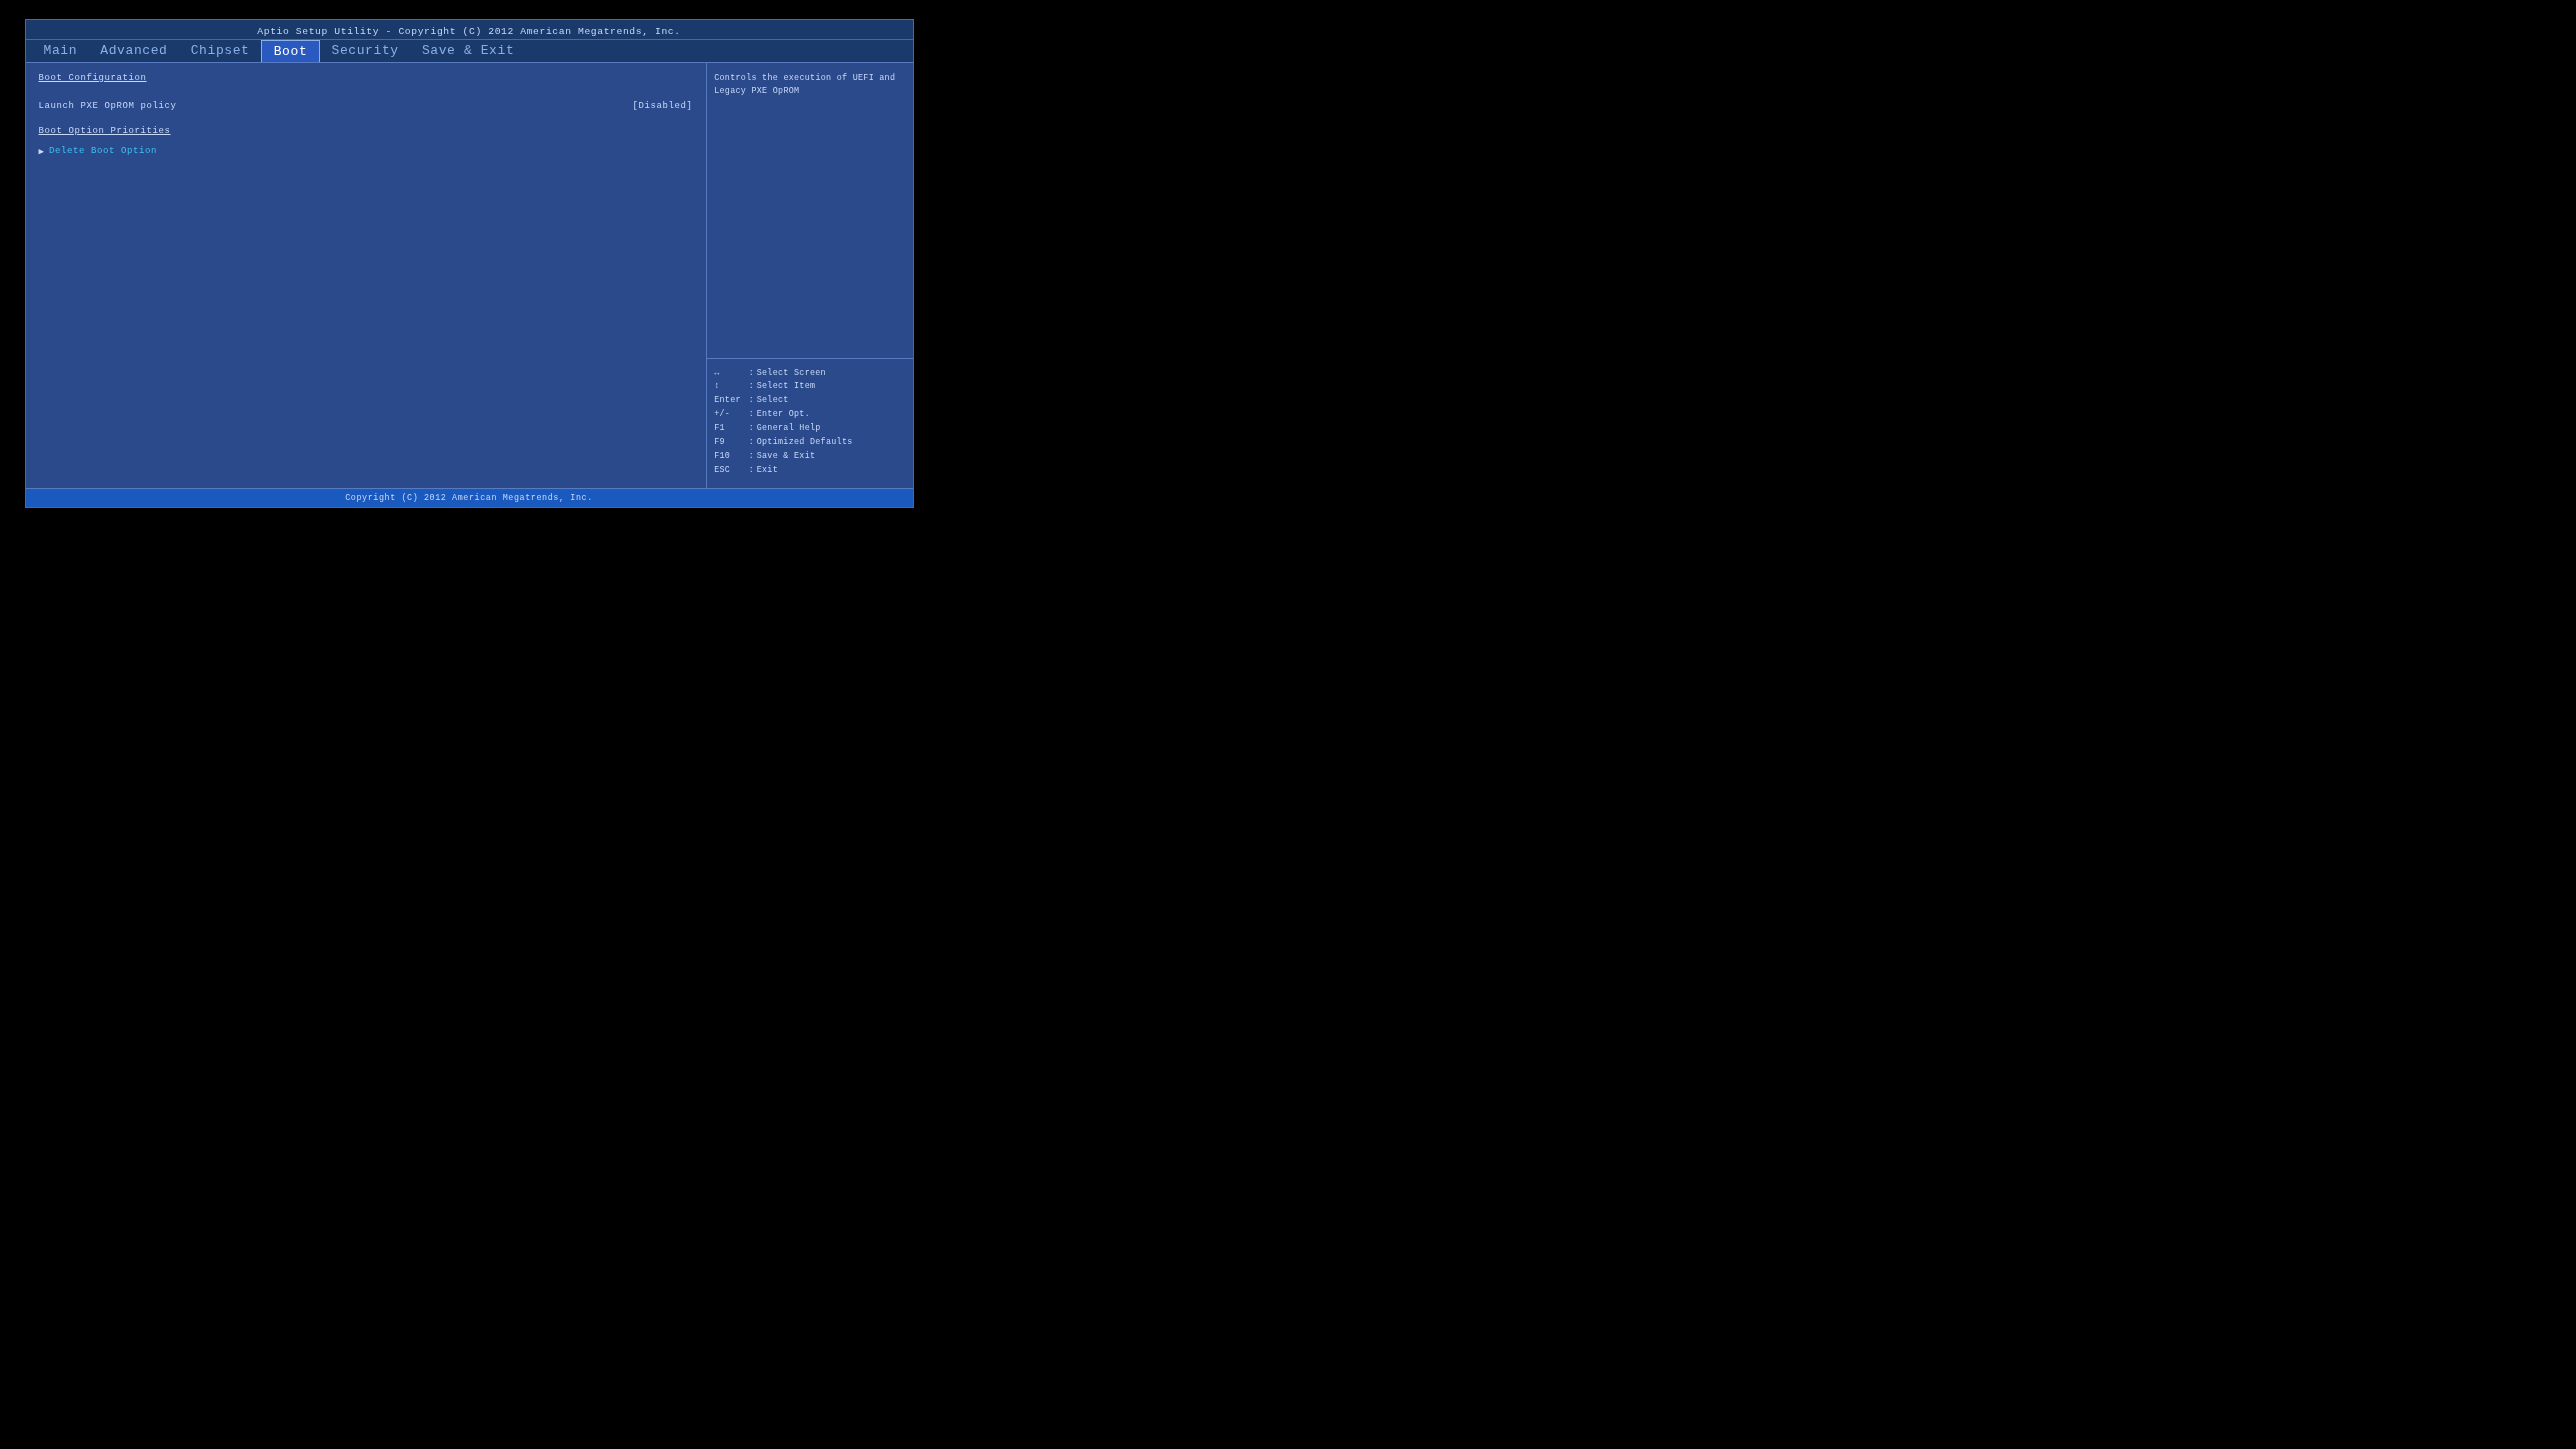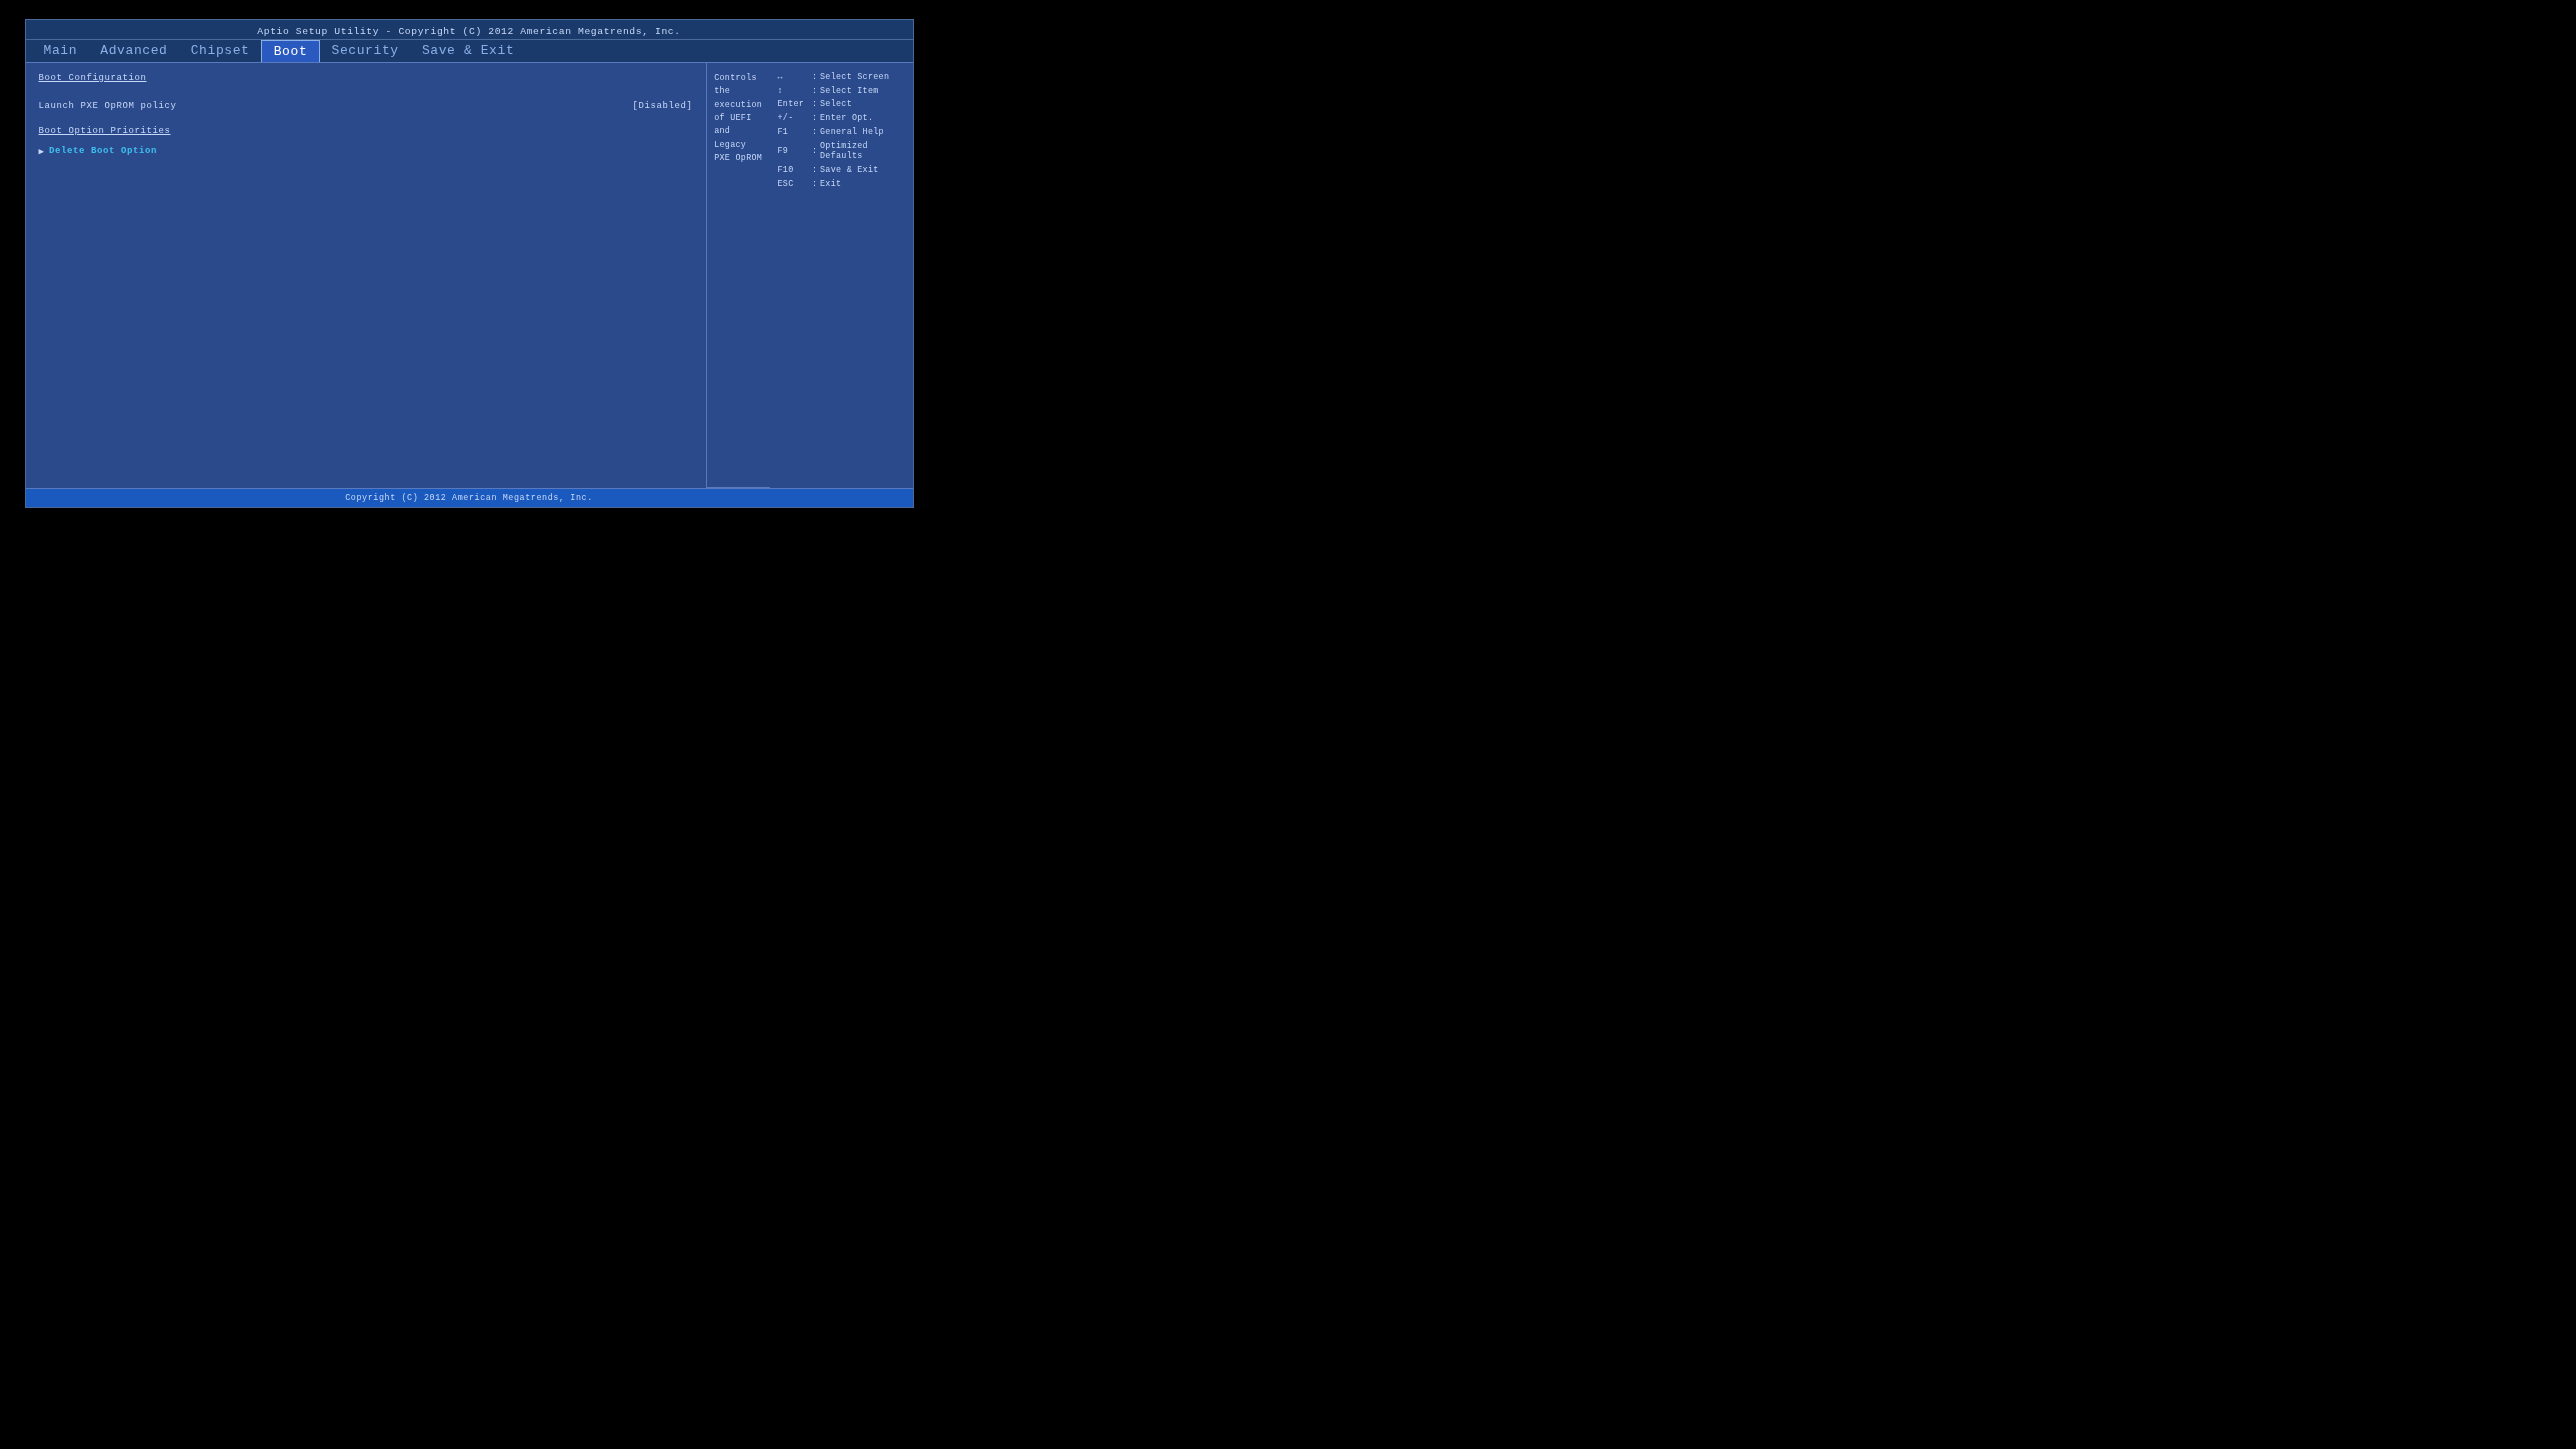--- a/index.html
+++ b/index.html
@@ -127,29 +127,29 @@
     .menu-item .arrow {
       color: #c8d8f8;
       font-size: 9px;
       margin-right: 5.2px;
     }
 
     .menu-item .item-label {
       color: #40c0f0;
       font-size: 9px;
       letter-spacing: 0.6px;
-      font-weight: bold;
+      font-weight: normal;
     }
 
     
     .right-panel {
       width: 206px;
       background-color: #2a4a8b;
       display: flex;
-      flex-direction: row;
+      flex-direction: column;
     }
 
     .help-text {
       flex: 1;
       padding: 9px 7.7px;
       color: #c8d8f8;
       font-size: 8.4px;
       letter-spacing: 0.3px;
       line-height: 1.6;
       border-bottom: 1.3px solid #5a7abf;

